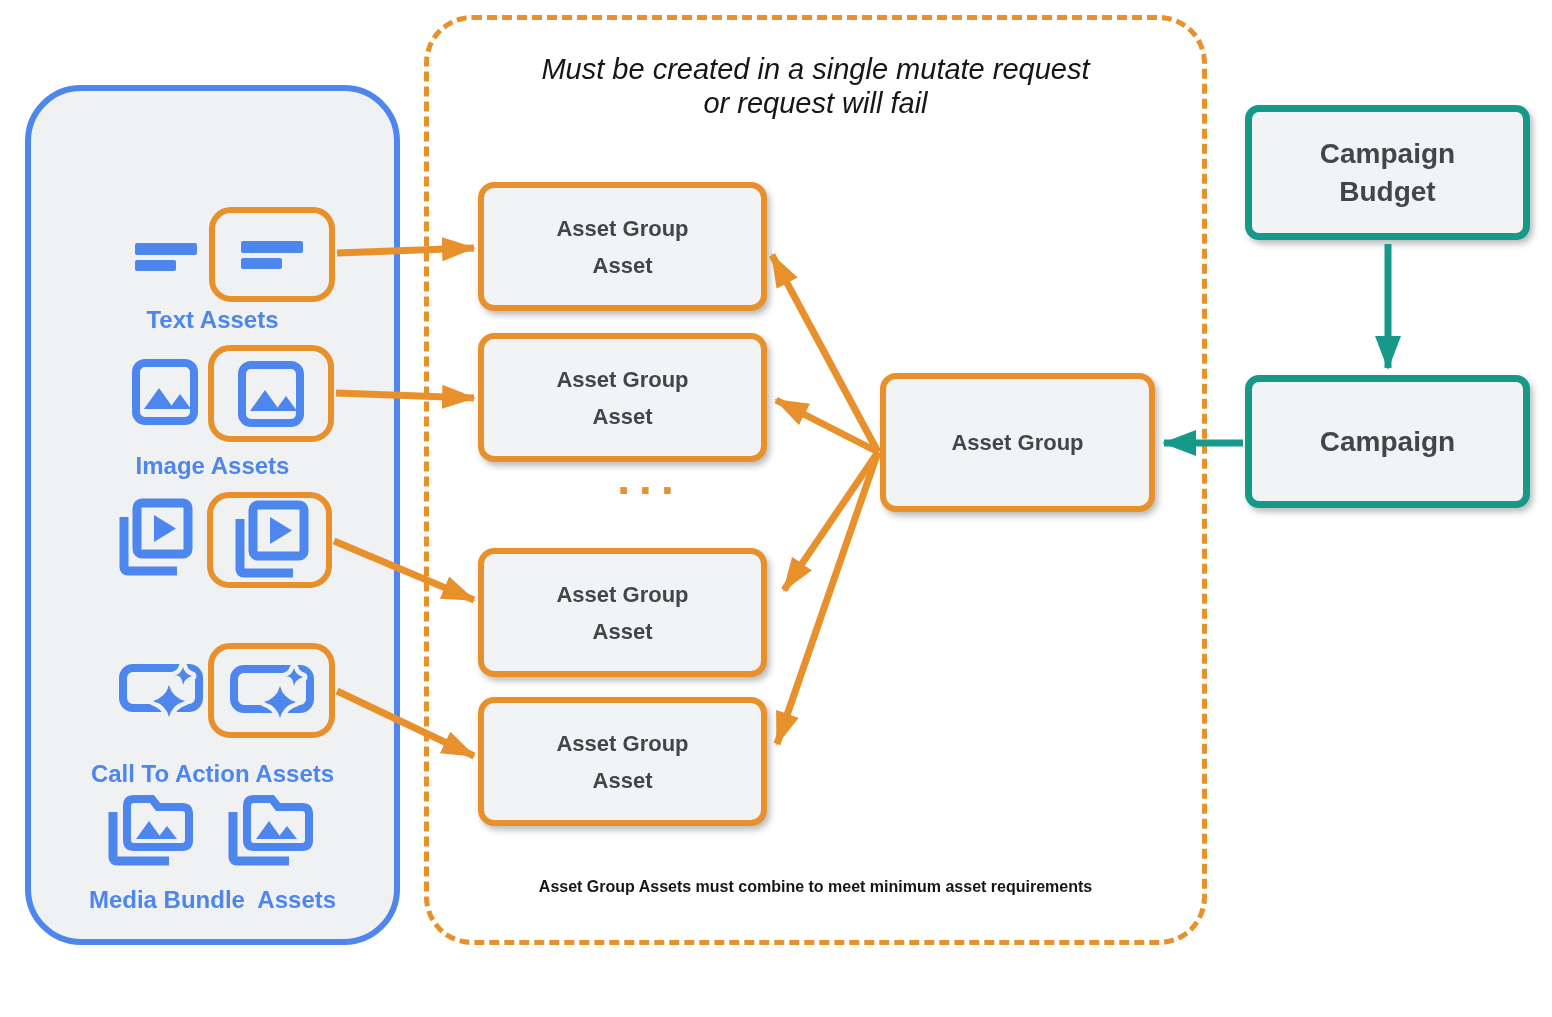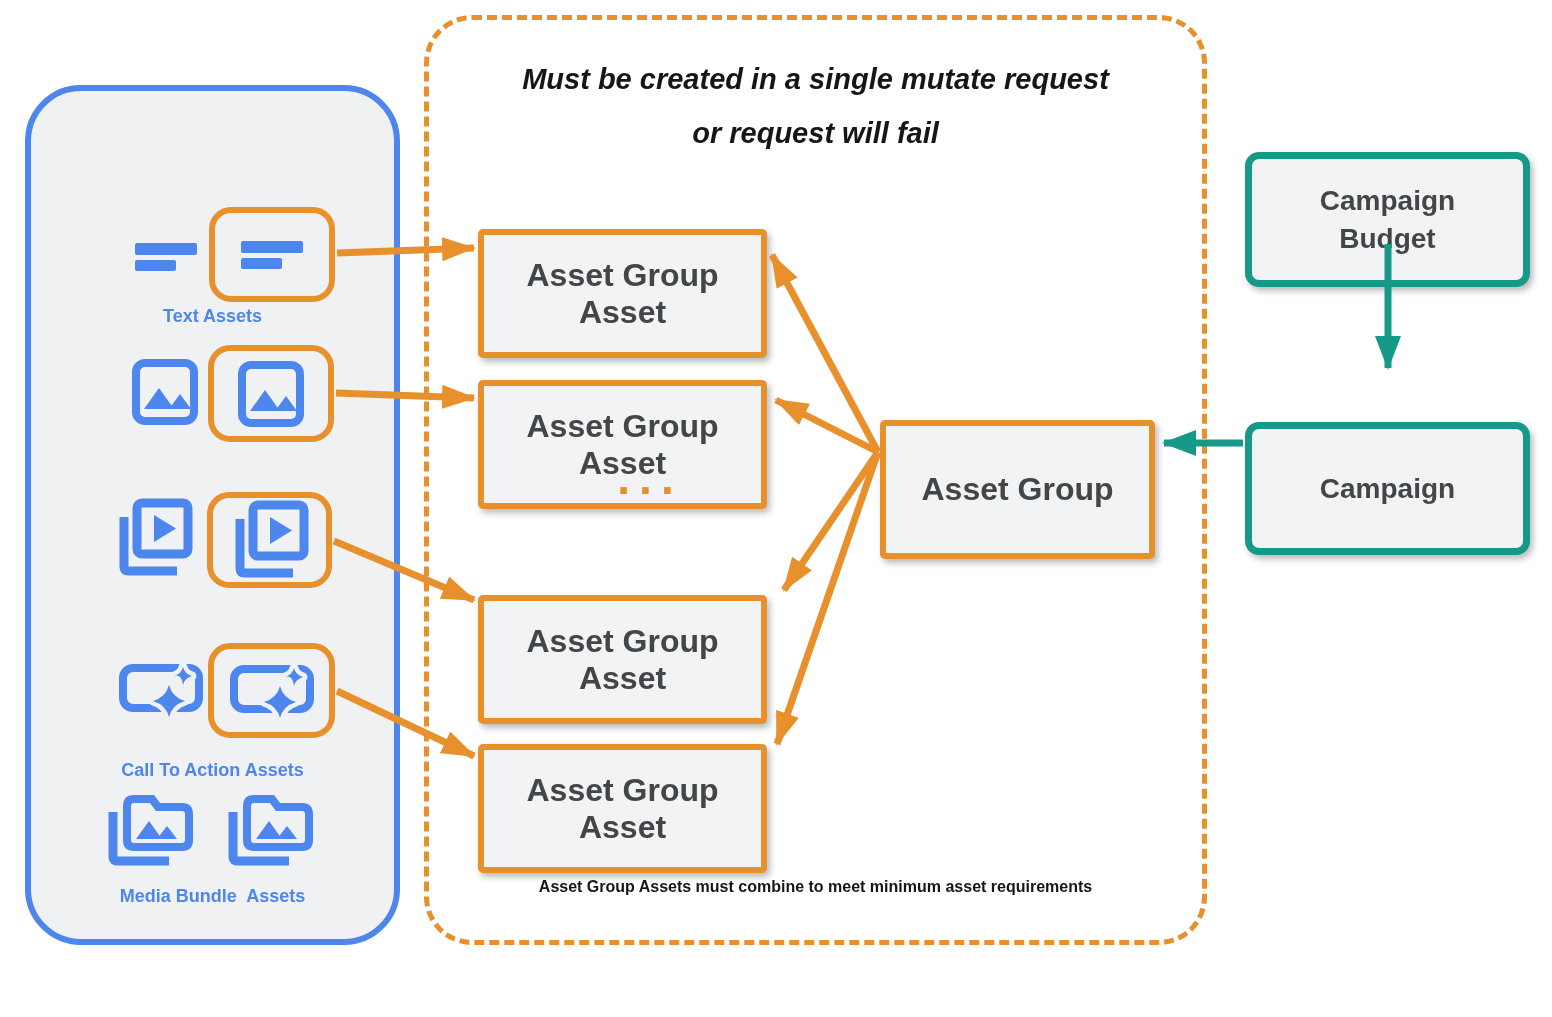--- a/index.html
+++ b/index.html
@@ -21,49 +21,48 @@
     box-sizing:border-box;border:6px solid var(--blue);border-radius:56px;
     background:var(--panel-fill);z-index:1;
   }
   .library-title{
     position:absolute;left:35px;top:112px;width:355px;z-index:2;
     font-size:28px;line-height:38px;font-weight:700;color:var(--dark-text);
     text-align:center;white-space:pre-line;
   }
   .asset-label{
     position:absolute;left:25px;width:375px;z-index:2;text-align:center;
-    font-size:18px;font-weight:700;color:var(--blue);white-space:pre;
+    font-size:24px;font-weight:700;color:var(--blue);white-space:pre;
   }
   .icon-abs{position:absolute;z-index:2;}
   .highlight-box{
     position:absolute;box-sizing:border-box;z-index:2;
     border:6px solid var(--orange);border-radius:22px;
     display:flex;align-items:center;justify-content:center;
   }
 
   
   .mutate-box{
     position:absolute;left:424px;top:15px;width:783px;height:930px;
     box-sizing:border-box;border:5px dashed var(--orange);border-radius:48px;
     background:transparent;z-index:1;
   }
   .mutate-title{
     position:absolute;left:424px;top:52px;width:783px;z-index:2;
-    font-size:29px;line-height:54px;font-weight:700;font-style:italic;
+    font-size:29px;line-height:34px;font-weight:400;font-style:italic;
     color:var(--black-text);text-align:center;white-space:pre-line;
   }
   .entity-box{
     position:absolute;box-sizing:border-box;z-index:2;
     background:var(--box-fill);
     display:flex;align-items:center;justify-content:center;text-align:center;
     font-weight:700;color:var(--dark-text);white-space:pre-line;
     box-shadow:3px 4px 6px rgba(60,64,67,.35);
-    margin-top:47px;
-  }
-  .orange-box{border:6px solid var(--orange);border-radius:5px;font-size:32px;line-height:37px;}
+  }
+  .orange-box{border:6px solid var(--orange);border-radius:16px;font-size:22px;line-height:37px;}
   .teal-box{border:7px solid var(--teal);border-radius:14px;font-size:28px;line-height:38px;}
   .aga{left:478px;width:289px;height:129px;}
   .ellipsis{
     position:absolute;left:560px;top:448px;width:180px;z-index:2;text-align:center;
     font-size:46px;line-height:60px;font-weight:700;color:var(--orange);letter-spacing:9px;
   }
   .mutate-footnote{
     position:absolute;left:424px;top:878px;width:783px;z-index:2;text-align:center;
     font-size:16px;font-weight:700;color:var(--black-text);
   }
@@ -108,20 +107,21 @@
     <path class="fb" d="M12 51 L27 30 L42 51 Z"></path>
     <path class="fb" d="M37 51 L48 36 L59 51 Z"></path>
   </svg>
   <div class="highlight-box" style="left:208px;top:345px;width:126px;height:97px">
     <svg width="66" height="68" viewBox="0 0 66 68">
       <rect class="st" stroke-width="8" x="4" y="5" width="58" height="58" rx="9"></rect>
       <path class="fb" d="M12 51 L27 30 L42 51 Z"></path>
       <path class="fb" d="M37 51 L48 36 L59 51 Z"></path>
     </svg>
   </div>
+  <div class="asset-label" style="top:452px">Image Assets</div>
 
   <svg class="icon-abs" style="left:115px;top:498px" width="78" height="80" viewBox="0 0 78 80">
     <path class="st" stroke-width="9" d="M9 19 V69 Q9 73 13 73 H62"></path>
     <rect class="st" stroke-width="9" x="22" y="5" width="51" height="51" rx="5"></rect>
     <path class="fb" d="M39 17 L61 30.5 L39 44 Z"></path>
   </svg>
   <div class="highlight-box" style="left:207px;top:492px;width:125px;height:96px">
     <svg width="78" height="80" viewBox="0 0 78 80">
       <path class="st" stroke-width="9" d="M9 19 V69 Q9 73 13 73 H62"></path>
       <rect class="st" stroke-width="9" x="22" y="5" width="51" height="51" rx="5"></rect>

